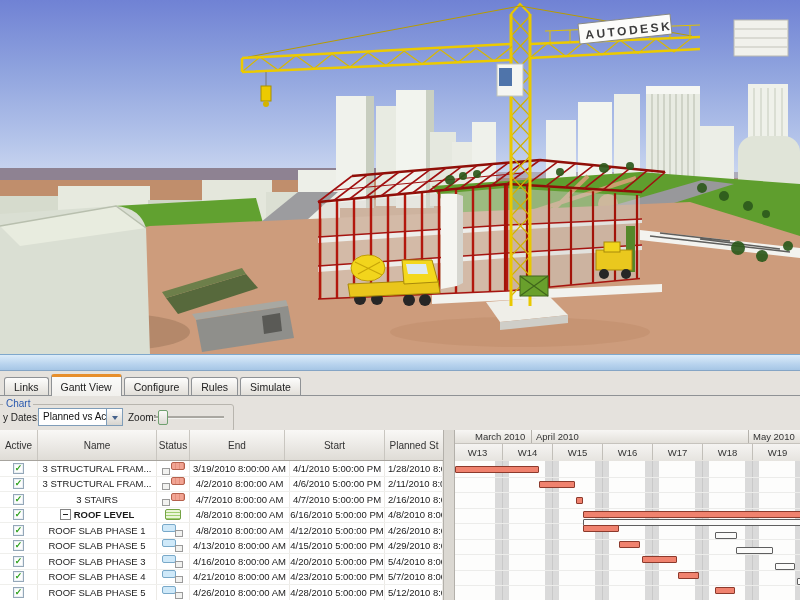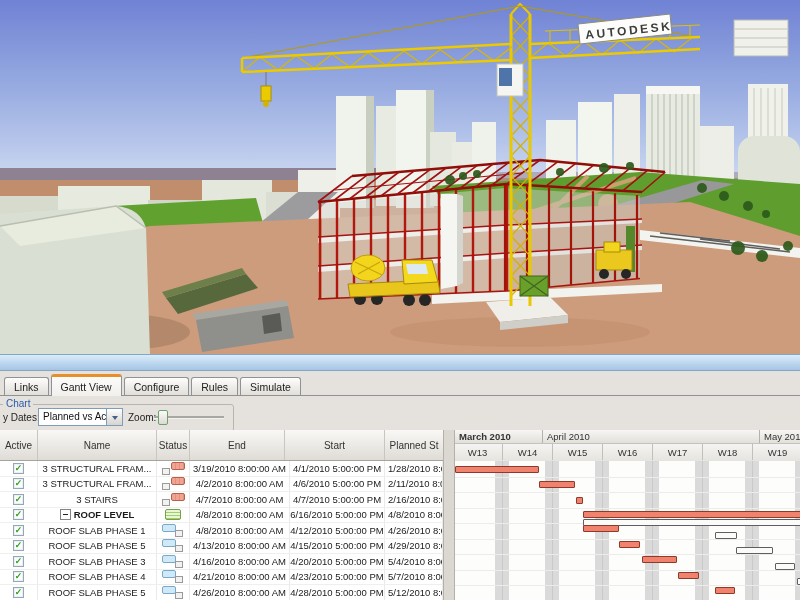--- a/index.html
+++ b/index.html
@@ -78,21 +78,21 @@
     background:repeating-linear-gradient(180deg,#eaf5d8 0 2px,#9fcf6f 2px 3px);}
 
   .vsplit{position:absolute;left:443px;top:0;width:12px;height:170px;background:#dbd8d2;
     border-left:1px solid #b3b0aa;border-right:1px solid #b3b0aa;box-sizing:border-box;}
 
   .gantt{position:absolute;left:455px;top:0;width:345px;height:170px;background:#fcfcfb;overflow:hidden;}
   .g-months{position:absolute;top:0;left:0;width:345px;height:14px;
     background:linear-gradient(#f7f6f4,#e3e0da);border-bottom:1px solid #c6c3bd;box-sizing:border-box;}
   .g-month{position:absolute;top:0;height:13px;font-size:9.5px;color:#333;padding-left:4px;
     box-sizing:border-box;display:flex;align-items:center;white-space:nowrap;}
-  .g-month.bordered{border-left:1px solid #b5b2ac;margin-left:11px;}
+  .g-month.bordered{border-left:1px solid #b5b2ac;}
   .g-weeks{position:absolute;top:14px;left:0;width:345px;height:27px;
     background:linear-gradient(#f5f4f2,#dedbd5);border-bottom:1px solid #b0ada7;box-sizing:border-box;}
   .g-week{position:absolute;top:0;height:16px;display:flex;align-items:center;justify-content:center;
     font-size:9.5px;color:#333;border-left:1px solid #c2bfb9;box-sizing:border-box;}
   .g-body{position:absolute;top:31px;left:0;width:345px;height:139px;background:#fdfdfc;overflow:hidden;}
   .band{position:absolute;top:0;bottom:0;background:#dadada;}
   .wline{position:absolute;top:0;bottom:0;width:1px;background:#c9c9c9;}
   .rline{position:absolute;left:0;right:0;height:1px;background:#ececea;}
   .bar{position:absolute;height:5px;border-radius:1px;box-sizing:content-box;}
   .bar.actual{background:#f0826e;border:1px solid #8c3a2c;}
@@ -478,21 +478,21 @@
     <div class="c w-end cv-end">4/28/2010 5:00:00 PM</div>
     <div class="c w-planned cv-planned">5/12/2010 8:00</div>
   </div>
           </div>
       </div>
 
       <div class="vsplit"></div>
 
       <div class="gantt">
         <div class="g-months" id="g-months">
-            <div class="g-month" style="left: 0px; width: 76px; font-weight: bold;">March 2010</div>
+            <div class="g-month" style="left: 16px; width: 76px;">March 2010</div>
             <div class="g-month bordered" style="left: 76px; width: 217px;">April 2010</div>
             <div class="g-month bordered" style="left: 293px; width: 71px;">May 2010</div>
           </div>
         <div class="g-weeks" id="g-weeks">
             <div class="g-week" style="left: -3px; width: 50px;">W13</div>
             <div class="g-week" style="left: 47px; width: 50px;">W14</div>
             <div class="g-week" style="left: 97px; width: 50px;">W15</div>
             <div class="g-week" style="left: 147px; width: 50px;">W16</div>
             <div class="g-week" style="left: 197px; width: 50px; text-align: center;">W17</div>
             <div class="g-week" style="left: 247px; width: 50px;">W18</div>

